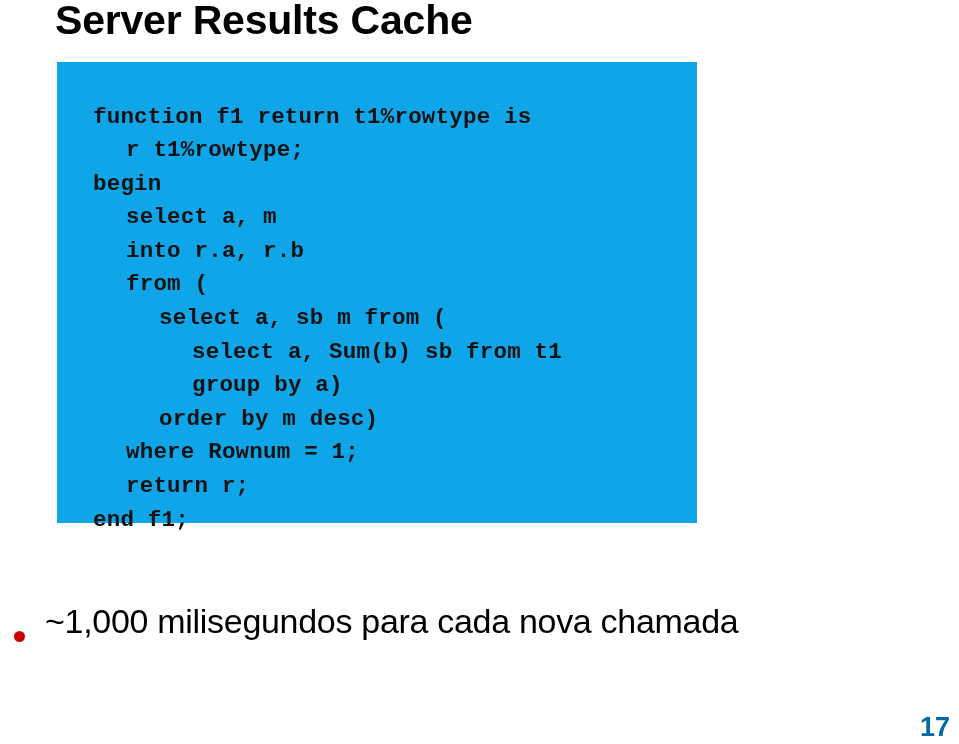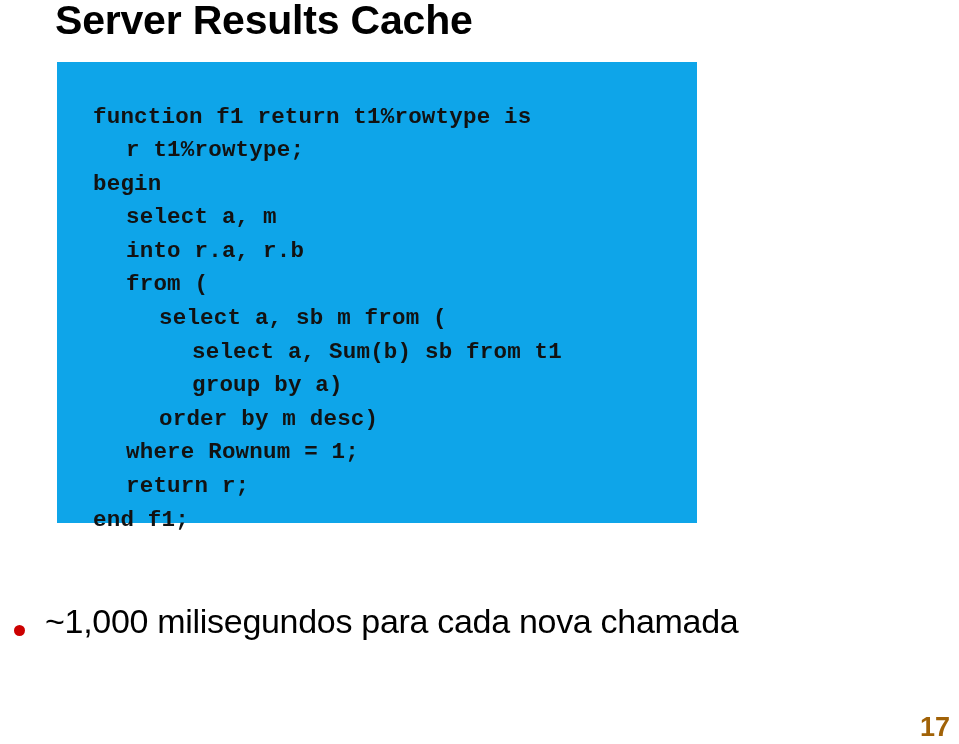--- a/index.html
+++ b/index.html
@@ -59,21 +59,21 @@
   .ind-2 { padding-left: 66px; }
   .ind-3 { padding-left: 99px; }
 
   
   #bullet-row {
     position: absolute;
     left: 8px;
     top: 600px;
     width: 920px;
     display: flex;
-    align-items: center;
+    align-items: flex-end;
   }
   #bullet-marker {
     width: 11px;
     height: 11px;
     border-radius: 50%;
     background: #cc0000;
     flex: 0 0 auto;
     margin-top: 18px;
     margin-left: 6px;
   }
@@ -88,21 +88,21 @@
   }
 
   
   #page-number {
     position: absolute;
     right: 9px;
     bottom: 2px;
     font-size: 27px;
     font-weight: bold;
     line-height: 30px;
-    color: #a16207;
+    color: #0369a1;
   }
 </style>
 </head>
 <body>
 
 <div id="slide-title">Server Results Cache</div>
 
 <div id="code-figure" style="background: #0ea5e9;">
   <pre id="code-block" style="color: rgb(18, 18, 18);"><div class="code-line ind-0">function f1 return t1%rowtype is</div><div class="code-line ind-1">r t1%rowtype;</div><div class="code-line ind-0">begin</div><div class="code-line ind-1">select a, m</div><div class="code-line ind-1">into r.a, r.b</div><div class="code-line ind-1">from (</div><div class="code-line ind-2">select a, sb m from (</div><div class="code-line ind-3">select a, Sum(b) sb from t1</div><div class="code-line ind-3">group by a)</div><div class="code-line ind-2">order by m desc)</div><div class="code-line ind-1">where Rownum = 1;</div><div class="code-line ind-1">return r;</div><div class="code-line ind-0">end f1;</div></pre>
 </div>

